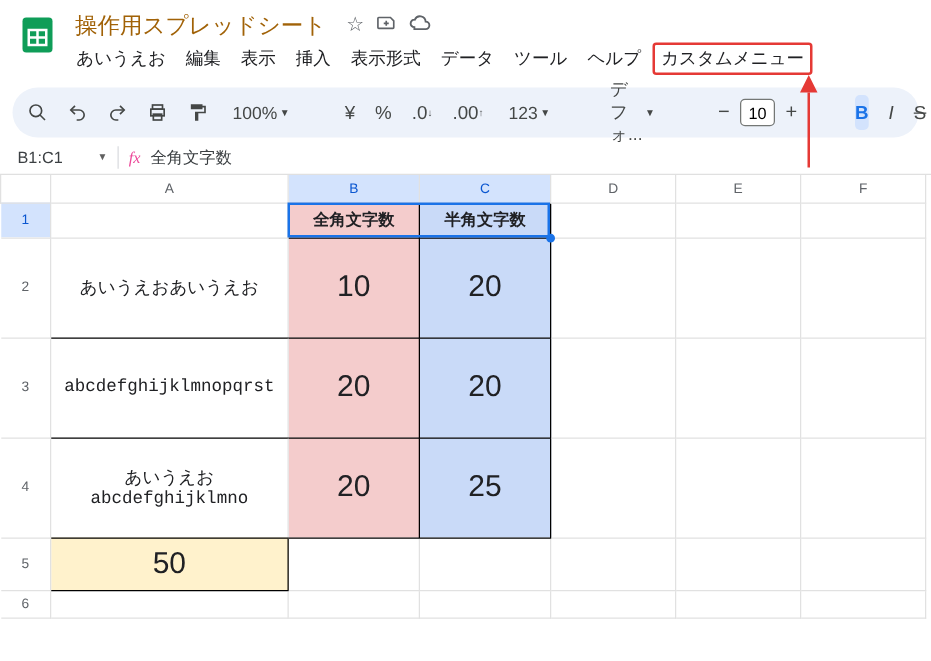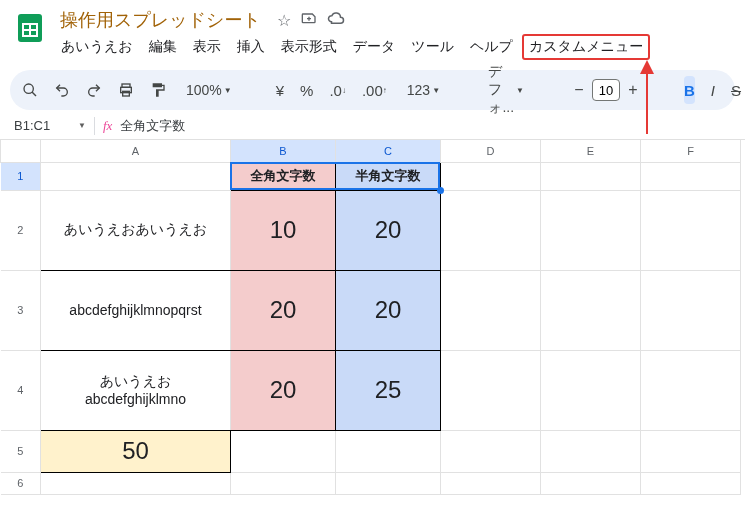--- a/index.html
+++ b/index.html
@@ -41,21 +41,21 @@
   .rowhdr.selrow { background: #d3e3fd; color: #0b57d0; }
   td { border: 1px solid #e1e1e1; padding: 0; vertical-align: middle; text-align: center; }
   
   .w-corner { width: 40px; }
   .w-a { width: 190px; }
   .w-bc { width: 105px; }
   .w-def { width: 100px; }
   
   .data-border { border: 1px solid #000 !important; }
   .data-border-top { border-top: 1px solid #000 !important; }
-  .data-border-bottom { border-bottom: 1px solid #000 !important; }
+  .data-border-bottom { border-bottom: 1px solid #000 !important; font-family: Liberation Mono, monospace; }
   .data-border-left { border-left: 1px solid #000 !important; }
   
   .hdr-cell { font-size: 13px; font-weight: bold; background: #fff; height: 28px; }
   .pink { background: #f4cccc !important; }
   .blue { background: #c9daf8 !important; margin-left: 39px; }
   .yellow { background: #fff2cc !important; }
   .tall { height: 80px; font-size: 24px; }
   .tall-a { font-size: 14px; }
   .sum-cell { height: 42px; font-size: 24px; }
   

